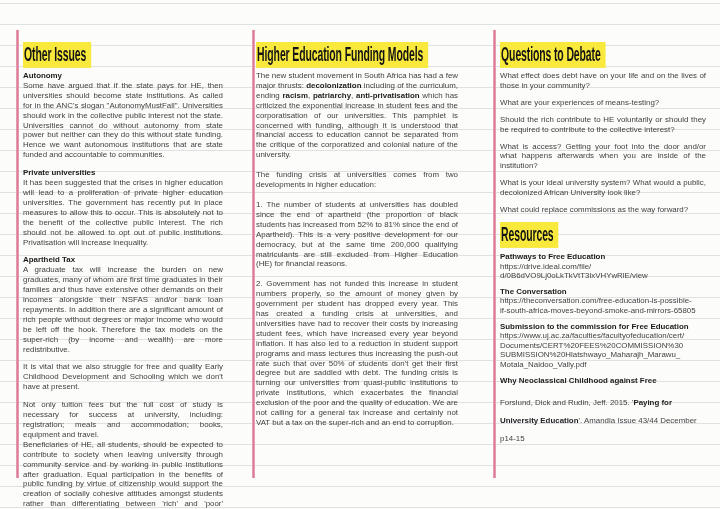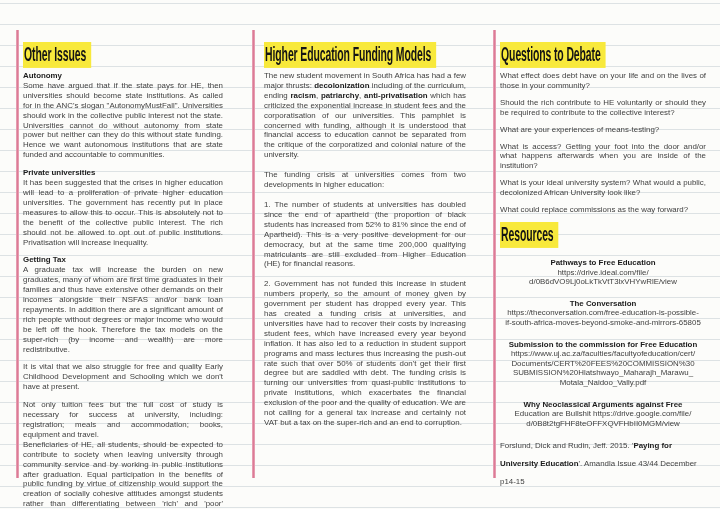--- a/index.html
+++ b/index.html
@@ -21,21 +21,21 @@
     position: absolute;
     top: 30px; height: 448px; width: 3px;
     background: linear-gradient(to right, #f1c3cf, #dc7b96 30%, #dc7b96 70%, #f1c3cf);
   }
   .ml-1 { left: 16px; }
   .ml-2 { left: 252px; }
   .ml-3 { left: 493px; }
 
   .col { position: absolute; top: 42px; }
   .col-1 { left: 23px;  width: 200px; }
-  .col-2 { left: 264px; width: 202px; }
+  .col-2 { left: 256px; width: 202px; }
   .col-3 { left: 500px; width: 206px; }
 
   .heading {
     height: 24px;
     transform: scaleX(0.55) scaleY(1.08);
     transform-origin: 0 0;
     white-space: nowrap;
     margin: 0 0 5px 0;
   }
   .heading .hl {
@@ -54,21 +54,21 @@
     line-height: 9.9px;
     color: #3f3f3f;
   }
   .para { margin: 0 0 8px 0; text-align: justify; white-space: pre-line; }
   .sec-title { font-weight: bold; color: #1c1c1c; margin: 0; }
   .section { margin: 0 0 8px 0; }
 
   .question { margin: 4px 0 7px 0; text-align: justify; }
 
   .res-heading { margin-top: 4px; margin-bottom: 6px; }
-  .res-entry { margin: 12px 0 6px 0; text-align: center; }
+  .res-entry { margin: 0 0 6px 0; }
   .res-title { font-weight: bold; color: #1c1c1c; line-height: 9.6px; }
   .res-text  { line-height: 9.6px; white-space: pre-line; word-break: break-word; }
   .citation  { line-height: 18px; margin-top: 9px; }
   .citation b, .para b { color: #1c1c1c; }
 </style>
 </head>
 <body>
 
 <div class="page">
 
@@ -82,21 +82,21 @@
     </div>
     <div class="section">
       <div class="sec-title">Autonomy</div>
       <div class="para">Some have argued that if the state pays for HE, then universities should become state institutions. As called for in the ANC's slogan "AutonomyMustFall". Universities should work in the collective public interest not the state. Universities cannot do without autonomy from state power but neither can they do this without state funding. Hence we want autonomous institutions that are state funded and accountable to communities.</div>
     </div>
     <div class="section">
       <div class="sec-title">Private universities</div>
       <div class="para">It has been suggested that the crises in higher education will lead to a proliferation of private higher education universities. The government has recently put in place measures to allow this to occur. This is absolutely not to the benefit of the collective public interest. The rich should not be allowed to opt out of public institutions. Privatisation will increase inequality.</div>
     </div>
     <div class="section">
-      <div class="sec-title">Getting Tax</div>
+      <div class="sec-title">Apartheid Tax</div>
       <div class="para">A graduate tax will increase the burden on new graduates, many of whom are first time graduates in their families and thus have extensive other demands on their incomes alongside their NSFAS and/or bank loan repayments. In addition there are a significant amount of rich people without degrees or major income who would be left off the hook. Therefore the tax models on the super-rich (by income and wealth) are more redistributive.</div>
     </div>
     <div class="para">It is vital that we also struggle for free and quality Early Childhood Development and Schooling which we don't have at present.</div>
     <div class="para">Not only tuition fees but the full cost of study is necessary for success at university, including: registration; meals and accommodation; books, equipment and travel.
 Beneficiaries of HE, all students, should be expected to contribute to society when leaving university through community service and by working in public institutions after graduation.  Equal participation in the benefits of public funding by virtue of citizenship would support the creation of socially cohesive attitudes amongst students rather than differentiating between 'rich' and 'poor' students.</div>
   </div>
 
   <div class="col col-2">
     <div class="heading">
       <span class="hl">Higher Education Funding Models</span>
@@ -105,22 +105,22 @@
     <div class="para" style="margin-top:10px">The funding crisis at universities comes from two developments in higher education:</div>
     <div class="para" style="margin-top:10px">1. The number of students at universities has doubled since the end of apartheid (the proportion of black students has increased from 52% to 81% since the end of Apartheid). This is a very positive development for our democracy, but at the same time 200,000 qualifying matriculants are still excluded from Higher Education (HE) for financial reasons.</div>
     <div class="para" style="margin-top:10px">2. Government has not funded this increase in student numbers properly, so the amount of money given by government per student has dropped every year. This has created a funding crisis at universities, and universities have had to recover their costs by increasing student fees, which have increased every year beyond inflation. It has also led to a reduction in student support programs and mass lectures thus increasing the push-out rate such that over 50% of students don't get their first degree but are saddled with debt. The funding crisis is turning our universities from quasi-public institutions to private institutions, which exacerbates the financial exclusion of the poor and the quality of education. We are not calling for a general tax increase and certainly not VAT but a tax on the super-rich and an end to corruption.</div>
   </div>
 
   <div class="col col-3">
     <div class="heading">
       <span class="hl">Questions to Debate</span>
     </div>
     <div class="question">What effect does debt have on your life and on the lives of those in your community?</div>
+    <div class="question">What are your experiences of means-testing?</div>
     <div class="question">Should the rich contribute to HE voluntarily or should they be required to contribute to the collective interest?</div>
-    <div class="question">What are your experiences of means-testing?</div>
     <div class="question">What is access? Getting your foot into the door and/or what happens afterwards when you are inside of the institution?</div>
     <div class="question">What is your ideal university system? What would a public, decolonized African University look like?</div>
     <div class="question">What could replace commissions as the way forward?</div>
 
     <div class="heading res-heading">
       <span class="hl">Resources</span>
     </div>
     <div class="res-entry">
       <div class="res-title">Pathways to Free Education</div>
       <div class="res-text">https://drive.ideal.com/file/
@@ -132,20 +132,18 @@
 if-south-africa-moves-beyond-smoke-and-mirrors-65805</div>
     </div>
     <div class="res-entry">
       <div class="res-title">Submission to the commission for Free Education</div>
       <div class="res-text">https://www.uj.ac.za/faculties/facultyofeducation/cert/
 Documents/CERT%20FEES%20COMMISSION%30
 SUBMISSION%20Hlatshwayo_Maharajh_Marawu_
 Motala_Naidoo_Vally.pdf</div>
     </div>
     <div class="res-entry">
-      <div class="res-title">Why Neoclassical Arguments against Free</div>
-      <div class="res-text">Education are Bullshit https://drive.google.com/file/
-d/0B8t2tgFHF8teOFFXQVFHbII0MGM/view</div>
+      <div class="res-title">Why Neoclassical Childhood against Free</div>
     </div>
     <div class="citation"><span>Forslund, Dick and Rudin, Jeff. 2015. '</span><b>Paying for University Education</b><span>'. Amandla Issue 43/44 December p14-15</span></div>
   </div>
 
 </div>
 
 </body></html>

